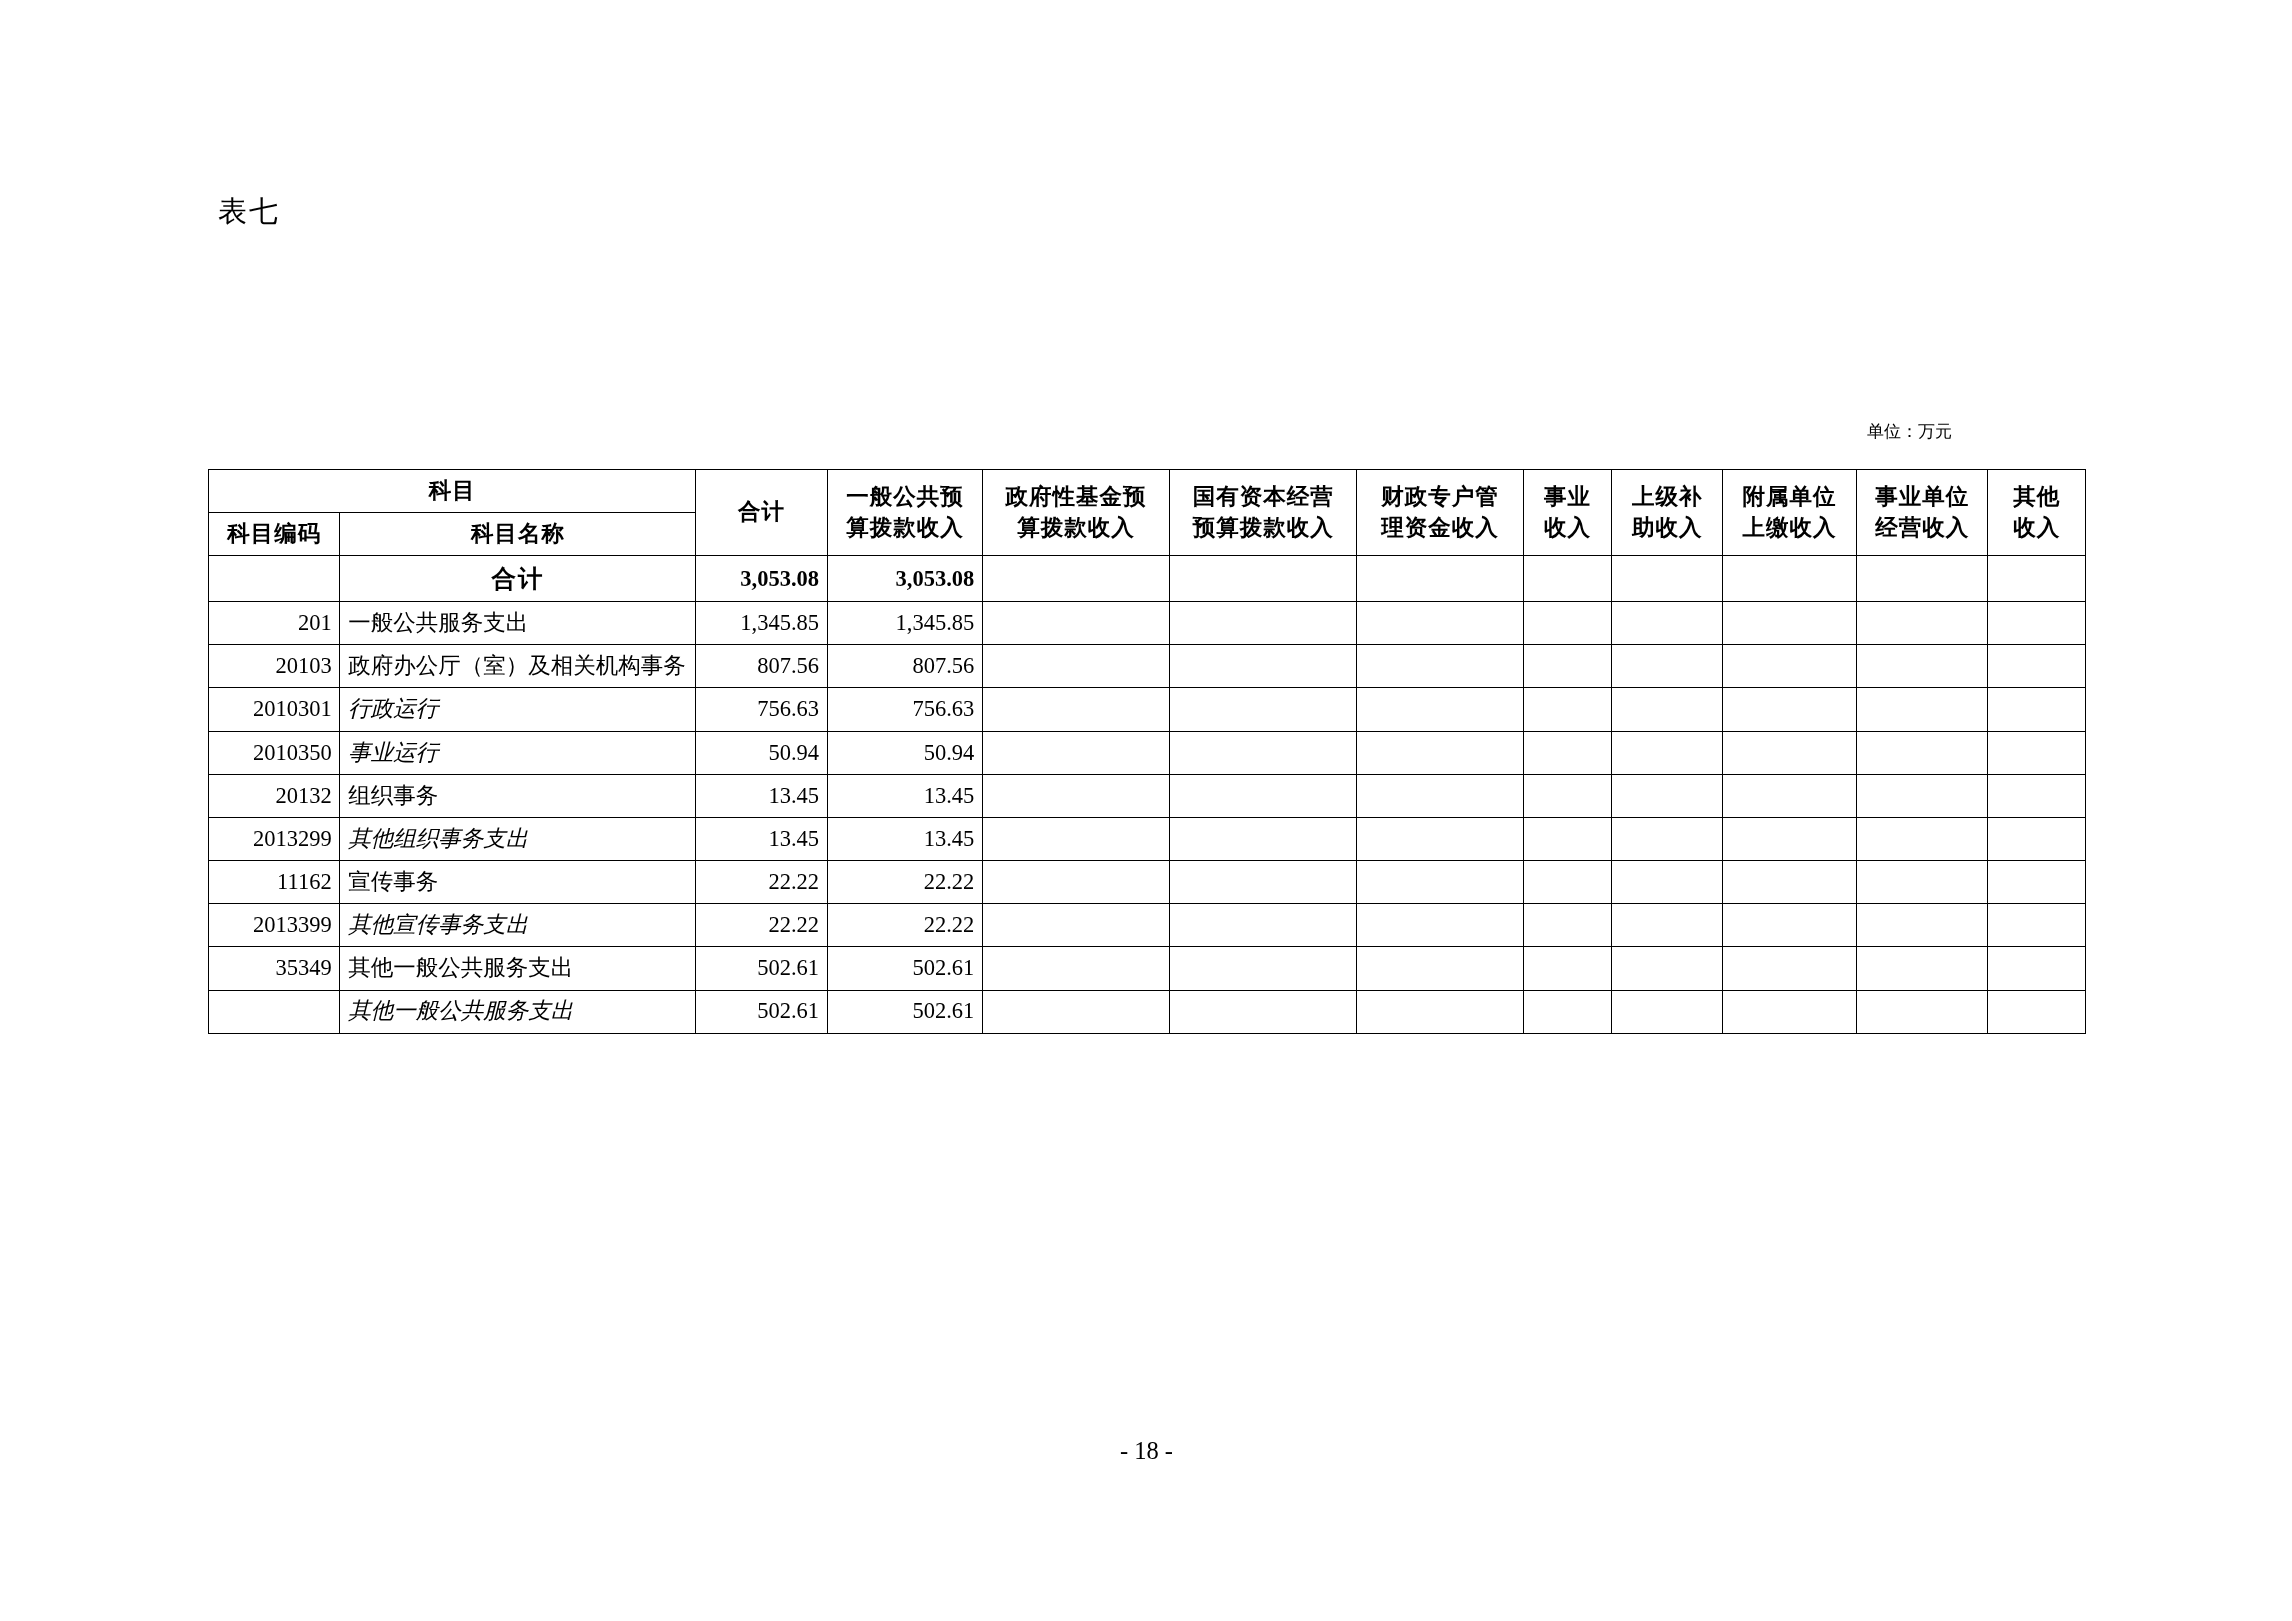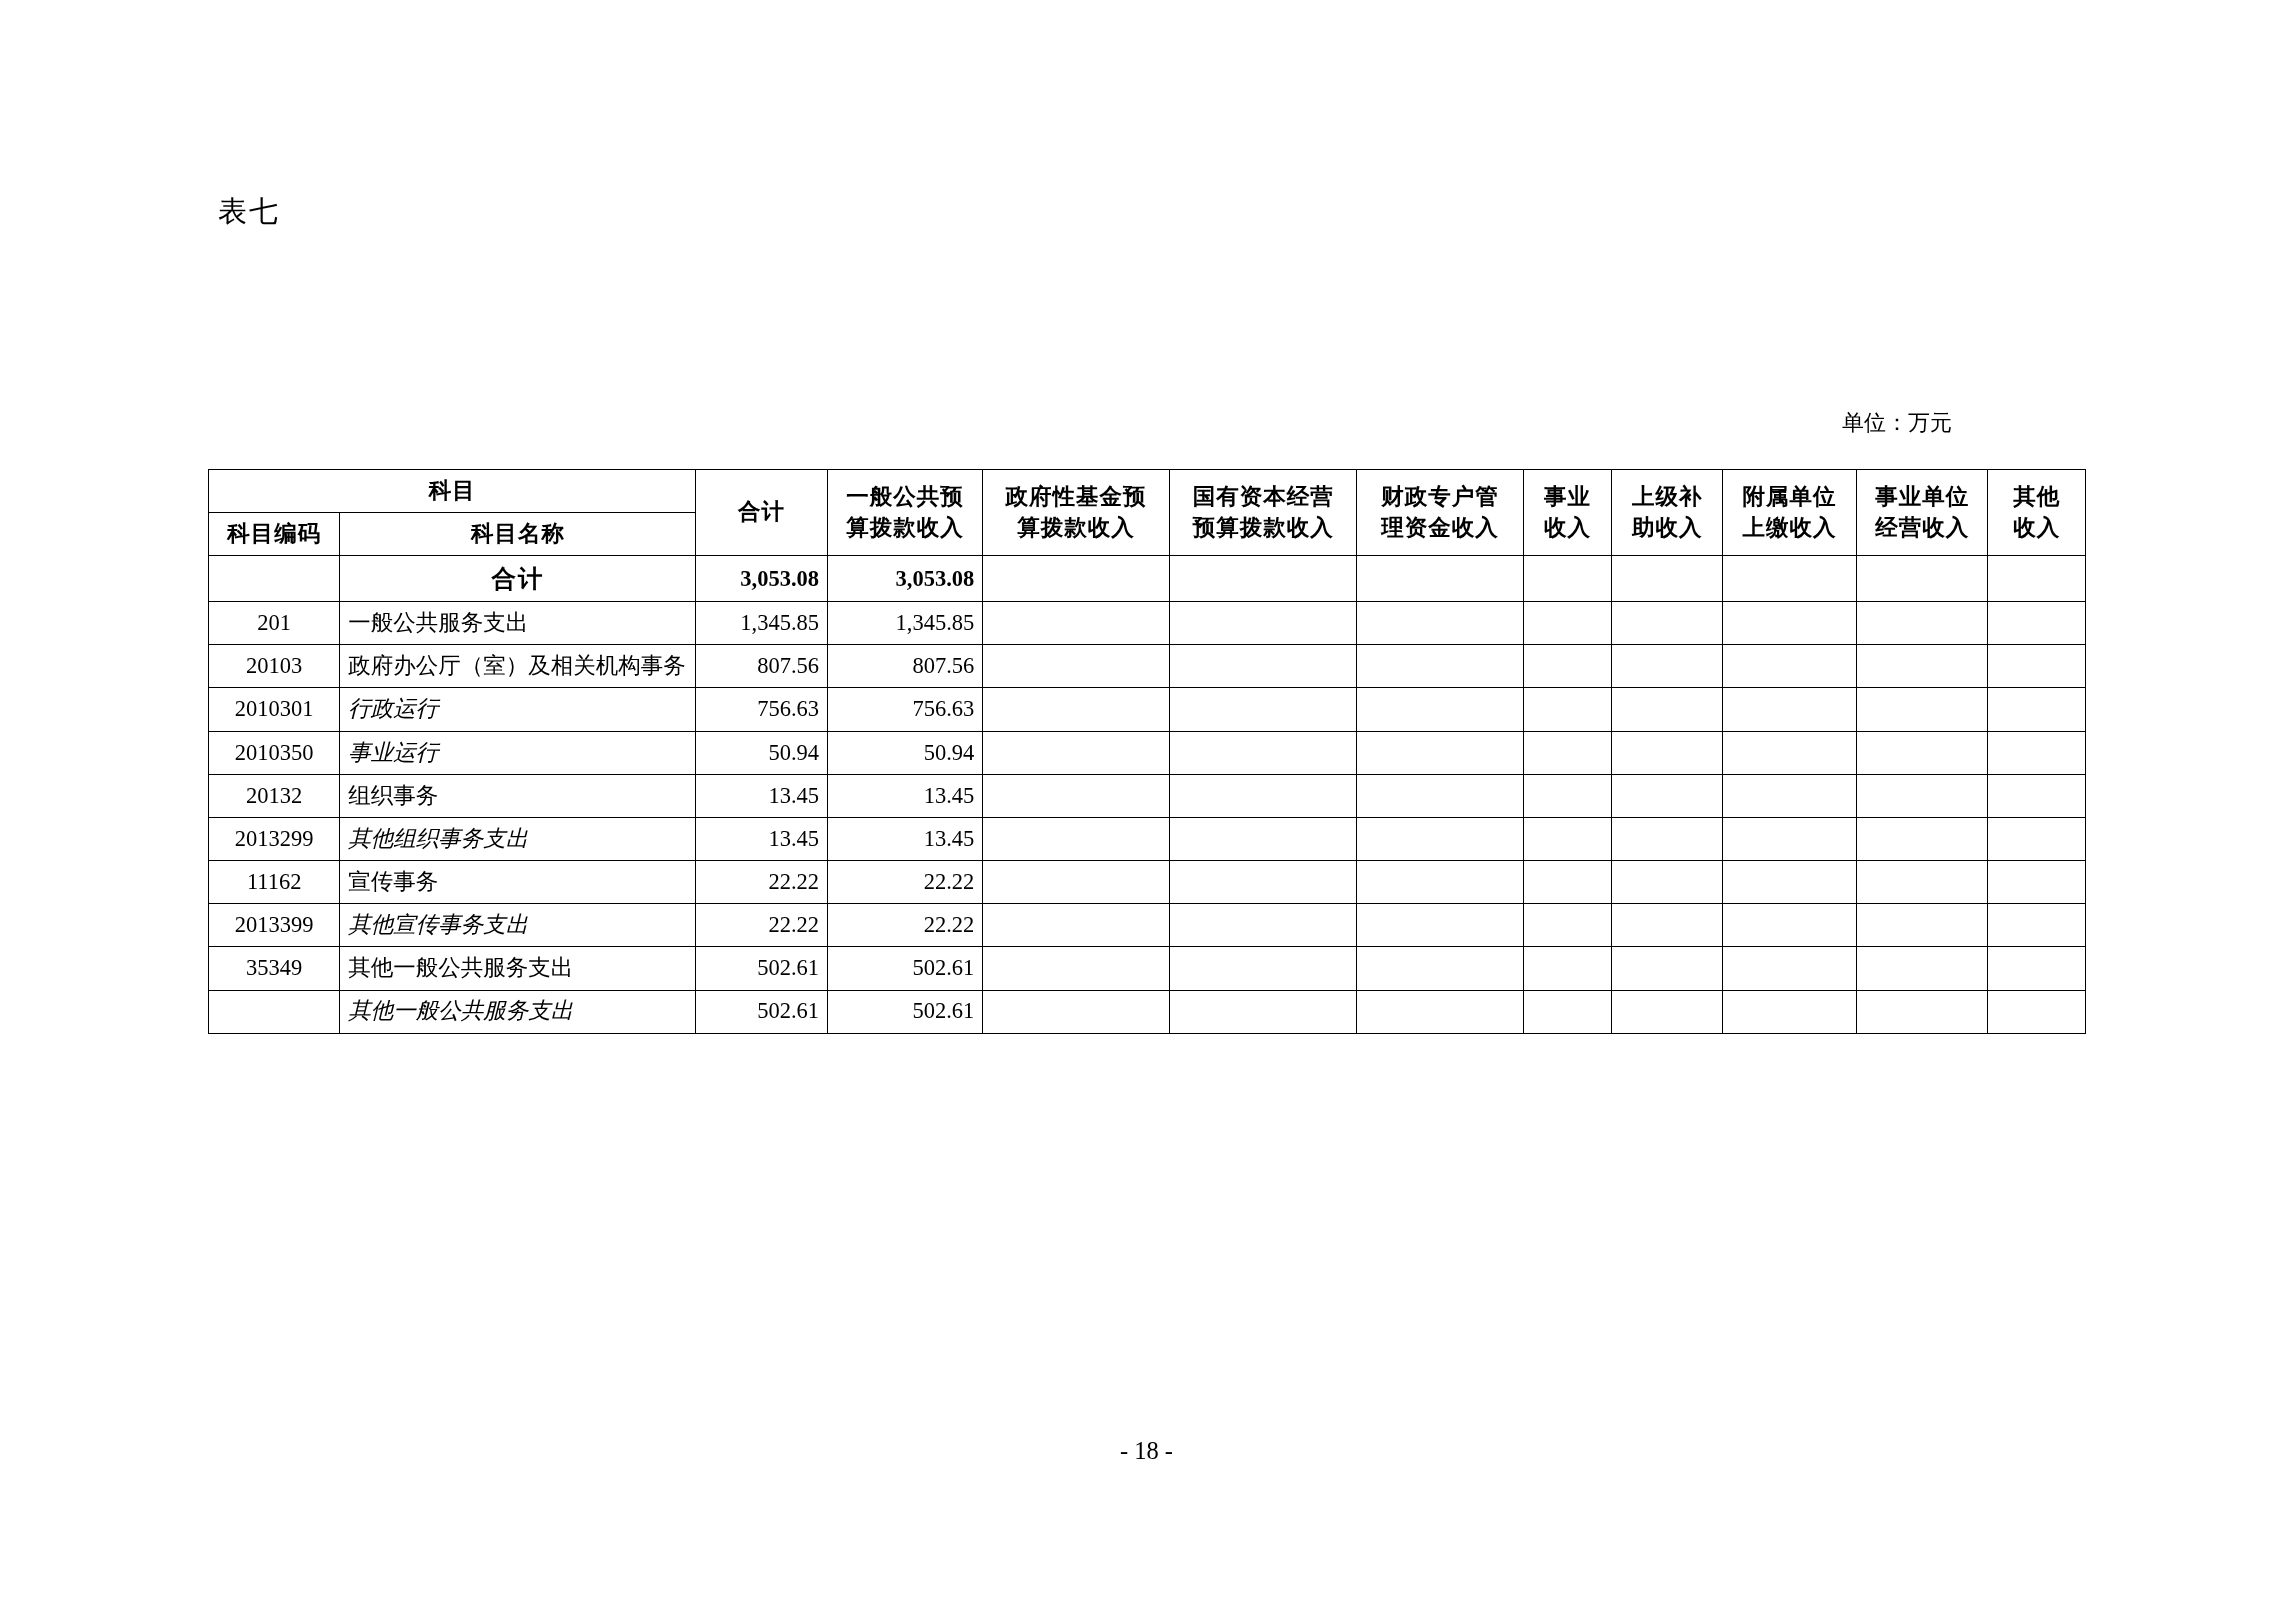--- a/index.html
+++ b/index.html
@@ -34,22 +34,22 @@
     top: 267px;
     width: 2293px;
     text-align: center;
     font-size: 43px;
     font-weight: bold;
     letter-spacing: 2px;
   }
   .unit-note {
     position: absolute;
     right: 218px;
-    top: 408px;
-    font-size: 22px;
+    top: 420px;
+    font-size: 17px;
   }
   table.budget {
     position: absolute;
     left: 208px;
     top: 469px;
     width: 1878px;
     border-collapse: collapse;
     table-layout: fixed;
     padding-left: 44px;
   }
@@ -75,21 +75,21 @@
     font-weight: bold;
     font-size: 22.5px;
     letter-spacing: 1px;
   }
   td.num {
     text-align: right;
     padding-right: 13.7px;
     font-size: 23.5px;
   }
   td.code {
-    text-align: center;
+    text-align: right;
     font-size: 23.5px;
   }
   td.name {
     text-align: left;
     font-size: 23.5px;
   }
   td.blank { }
   tr.total-row td {
     font-weight: bold;
   }

